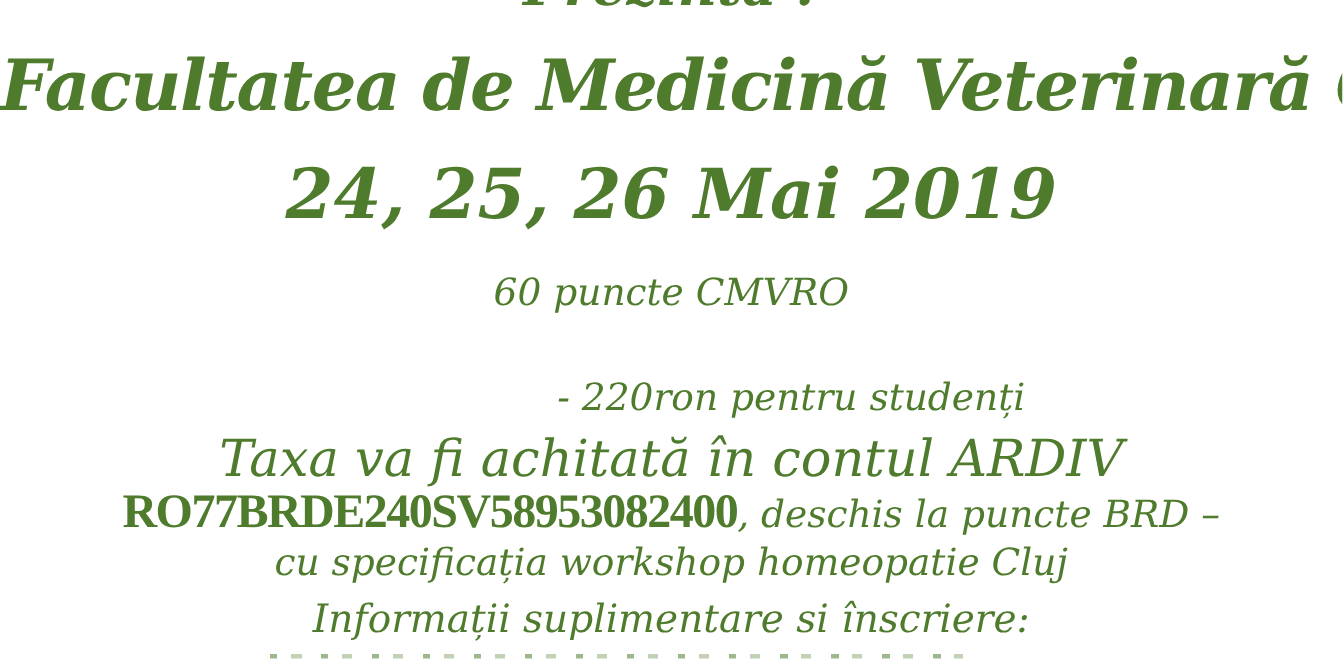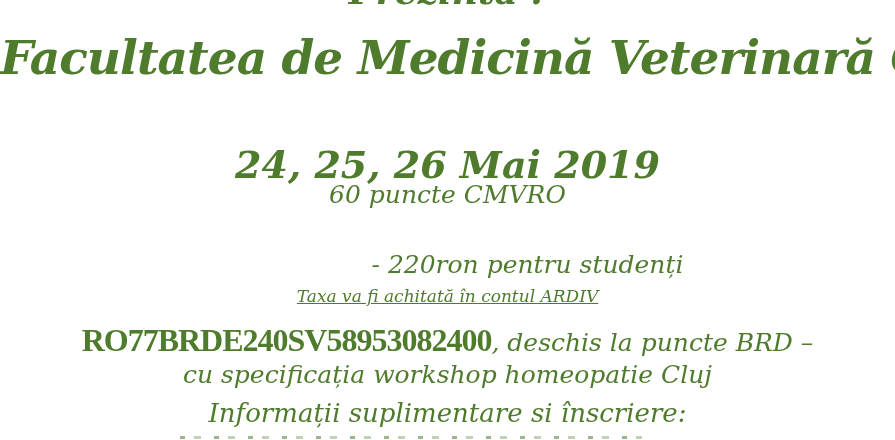--- a/index.html
+++ b/index.html
@@ -27,29 +27,28 @@
   }
   
   .title {
     top: 30px;
     font-size: 47px;
     font-weight: bold;
     letter-spacing: -1px;
   }
   .dates {
     top: 102px;
-    font-size: 38px;
+    font-size: 46px;
     font-weight: bold;
     letter-spacing: 0px;
-    margin-top: 40px;
   }
   .points   { top: 180px; font-size: 25px; }
   .fee-med  { top: 214px; font-size: 25px; }
   .fee-stud { top: 250px; font-size: 25px; transform: translateX(80px); }
-  .account  { top: 286px; font-size: 17px; text-decoration: underline; }
+  .account  { top: 286px; font-size: 34px; }
   .ibanline { top: 322px; font-size: 25px; }
   .ibanline .iban {
     font-family: Liberation Serif, serif;
     font-style: normal;
     font-weight: bold;
     font-size: 32px;
     letter-spacing: -1px;
   }
   .note  { top: 360px; font-size: 25px; }
   .info  { top: 398px; font-size: 26px; }

